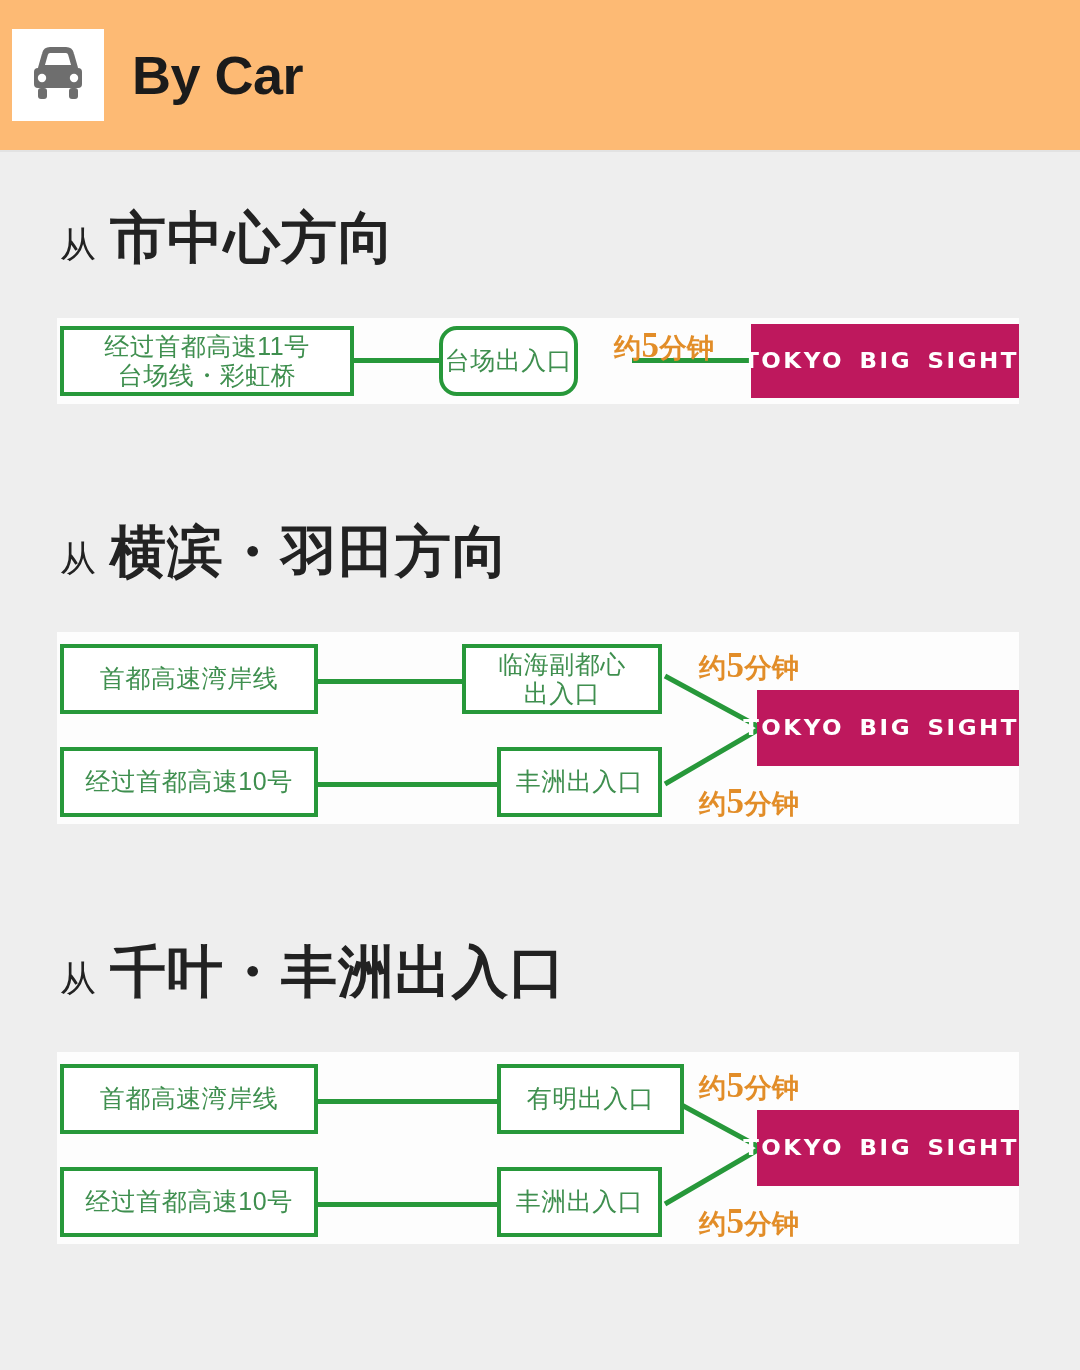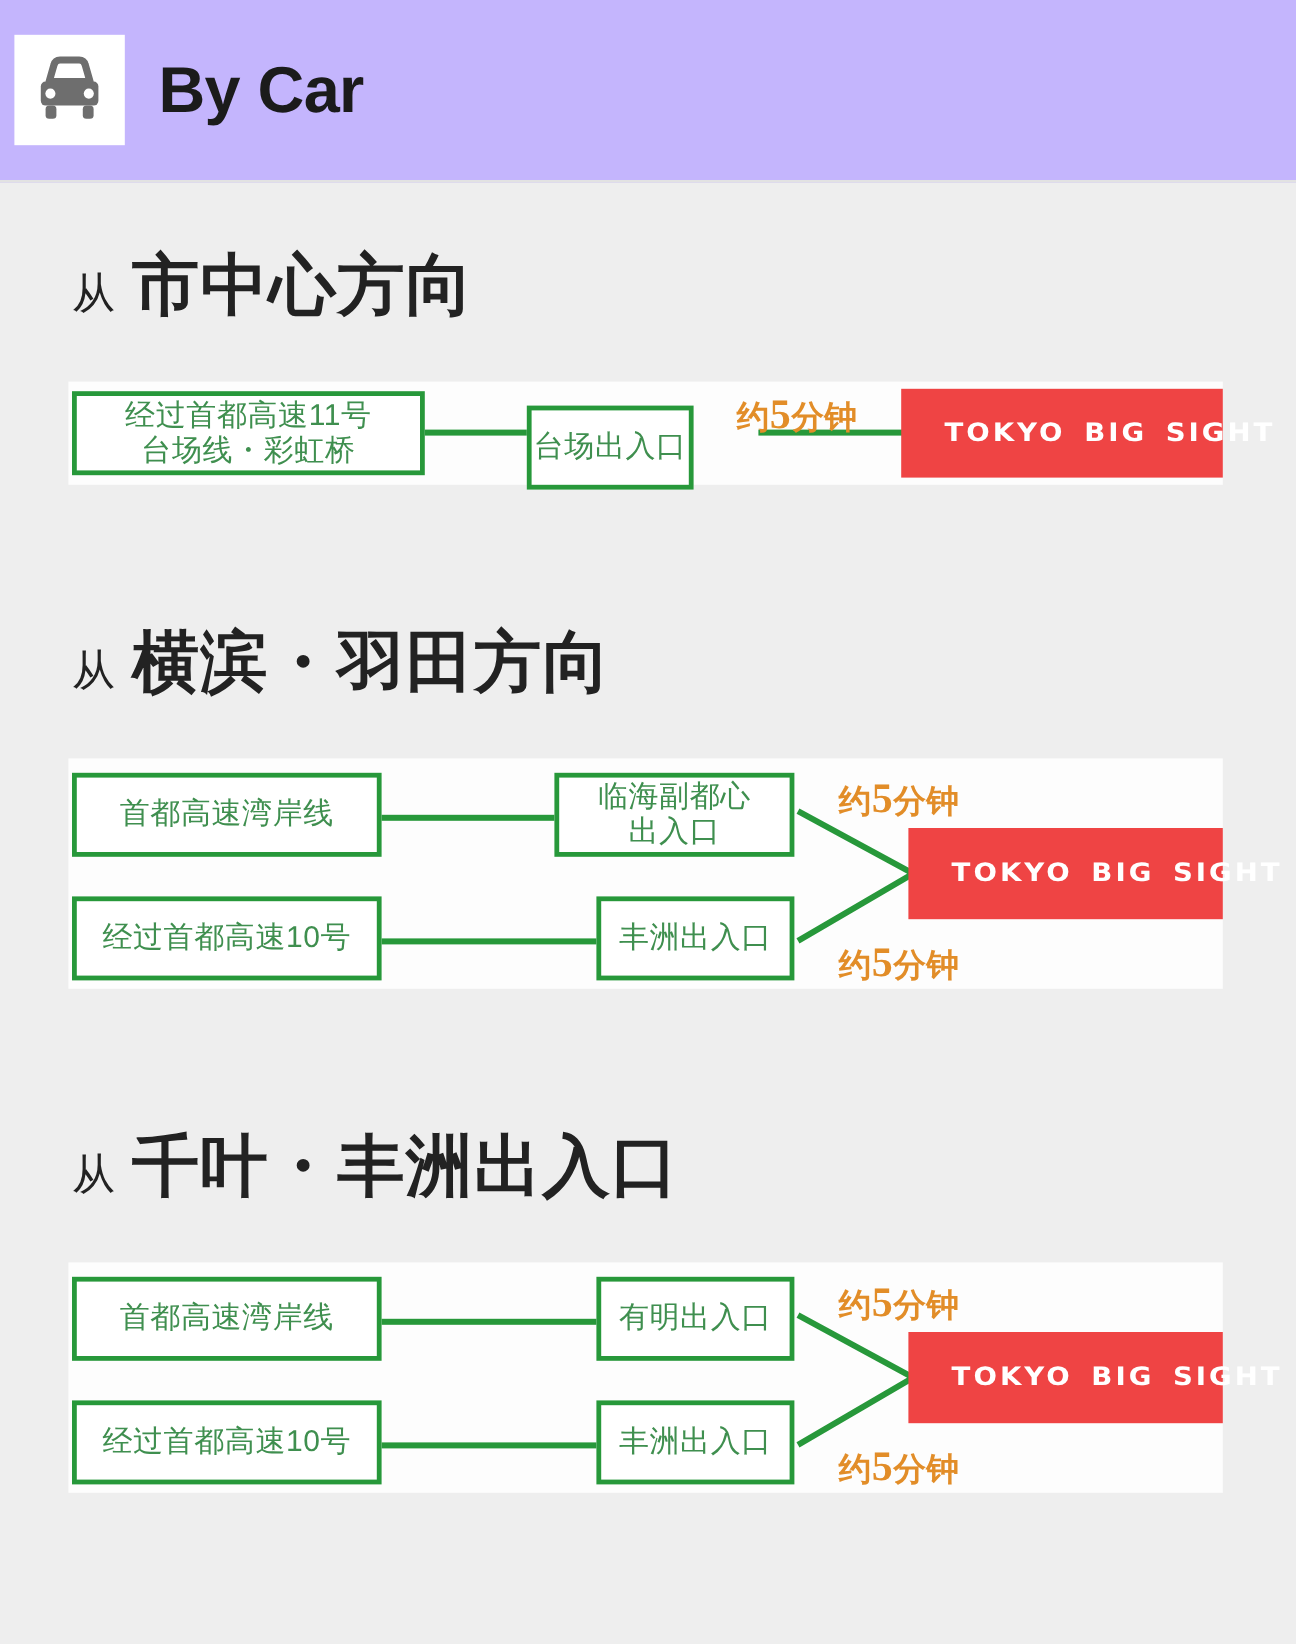--- a/index.html
+++ b/index.html
@@ -16,21 +16,21 @@
     color: #1f1f1f;
     overflow: hidden;
   }
 
   
   .header {
     height: 152px;
     display: flex;
     align-items: center;
     padding-left: 12px;
-    background: #c4b5fd;
+    background: #fdba74;
     border-bottom: 2px solid #e2e2e2;
   }
 
   .car-icon-box {
     width: 92px;
     height: 92px;
     background: #ffffff;
     display: flex;
     align-items: center;
     justify-content: center;
@@ -103,26 +103,25 @@
 
   .conn {
     position: absolute;
     background: #27983a;
     height: 5px;
     z-index: 1;
   }
 
   .logo {
     position: absolute;
-    background: #ef4444;
-    display: flex;
-    align-items: center;
-    justify-content: flex-start;
+    background: #be185d;
+    display: flex;
+    align-items: center;
+    justify-content: flex-end;
     z-index: 3;
-    padding-left: 36px;
   }
 
   .logo-text {
     color: #ffffff;
     font-size: 23px;
     font-weight: bold;
     letter-spacing: 2.5px;
     white-space: nowrap;
     word-spacing: 5px;
     font-family: "DejaVu Sans", sans-serif;
@@ -171,21 +170,21 @@
   <div class="diagram d1">
 
     <div class="conn" style="left:255px;top:40px;width:190px;"></div>
     <div class="conn" style="left:575px;top:40px;width:125px;"></div>
 
     <div class="node" style="left:3px;top:8px;width:294px;height:70px;">
       <span class="lines">经过首都高速11号
 台场线・彩虹桥</span>
     </div>
 
-    <div class="node" style="left:382px;top:20px;width:139px;height:70px;">
+    <div class="node" style="left:382px;top:8px;width:139px;height:70px;border-radius:18px;">
       <span class="lines">台场出入口</span>
     </div>
 
     <div class="time-label" style="left:557px;top:8px;">
       <span>约</span><span class="big">5</span><span>分钟</span>
     </div>
 
     <div class="logo" style="left:694px;top:6px;width:268px;height:74px;">
       <span class="logo-text">TOKYO BIG SIGHT</span>
     </div>
@@ -253,21 +252,21 @@
     <div class="vlink" style="left:600px;top:0px;width:110px;height:192px;">
       <svg width="110" height="192" viewBox="0 0 110 192">
         <polyline points="8,44 104,96 8,152" fill="none" stroke="#27983a" stroke-width="5" stroke-linejoin="miter"></polyline>
       </svg>
     </div>
 
     <div class="node" style="left:3px;top:12px;width:258px;height:70px;">
       <span class="lines">首都高速湾岸线</span>
     </div>
 
-    <div class="node" style="left:440px;top:12px;width:165px;height:70px;">
+    <div class="node" style="left:440px;top:12px;width:187px;height:70px;">
       <span class="lines">有明出入口</span>
     </div>
 
     <div class="node" style="left:3px;top:115px;width:258px;height:70px;">
       <span class="lines">经过首都高速10号</span>
     </div>
 
     <div class="node" style="left:440px;top:115px;width:165px;height:70px;">
       <span class="lines">丰洲出入口</span>
     </div>

